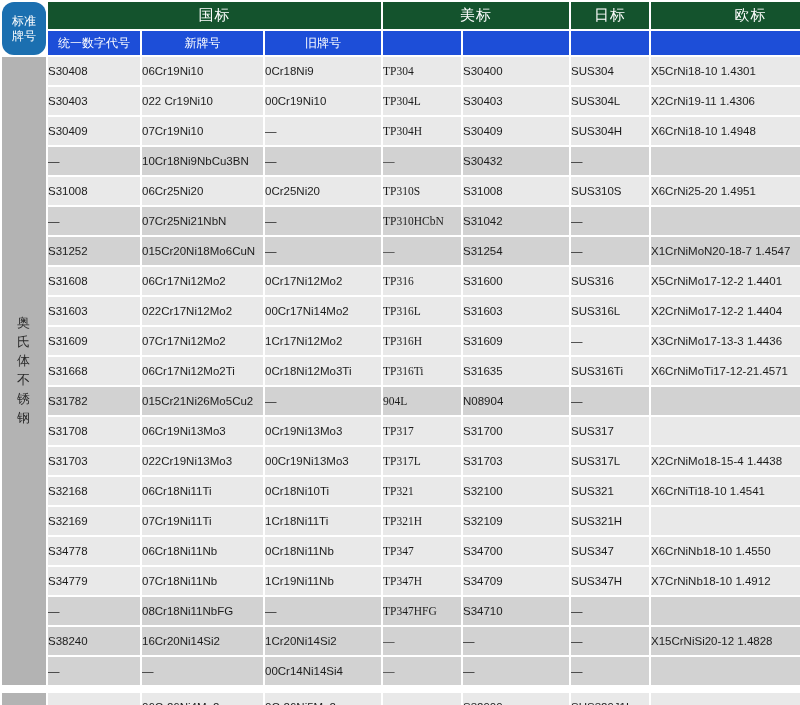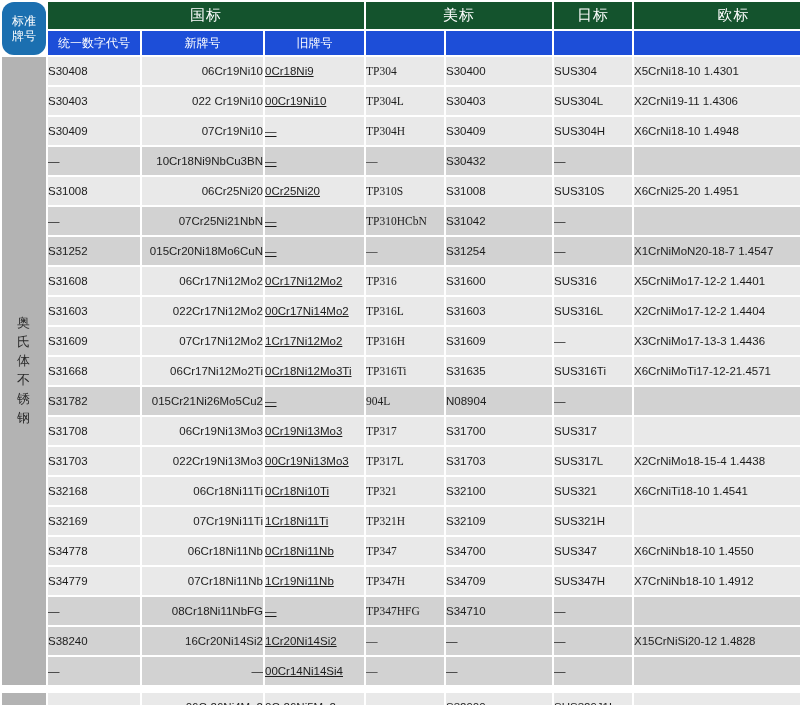--- a/index.html
+++ b/index.html
@@ -74,22 +74,22 @@
   }
   td.cell.alt {
     background: #d2d2d2;
   }
   .gap-row td {
     height: 4px;
     background: #ffffff;
     padding: 0;
   }
   .colw-a { width: 92px; }
-  .colw-b { width: 121px; text-align: right; }
-  .colw-c { width: 99px; text-decoration: underline; }
+  .colw-b { width: 121px; }
+  .colw-c { width: 116px; }
   .colw-d { width: 78px; font-family: Liberation Serif, serif; }
   .colw-e { width: 106px; }
   .colw-f { width: 78px; }
   .colw-g { width: 199px; }
 </style>
 </head>
 <body>
 
 <table class="steel">
   <colgroup>

